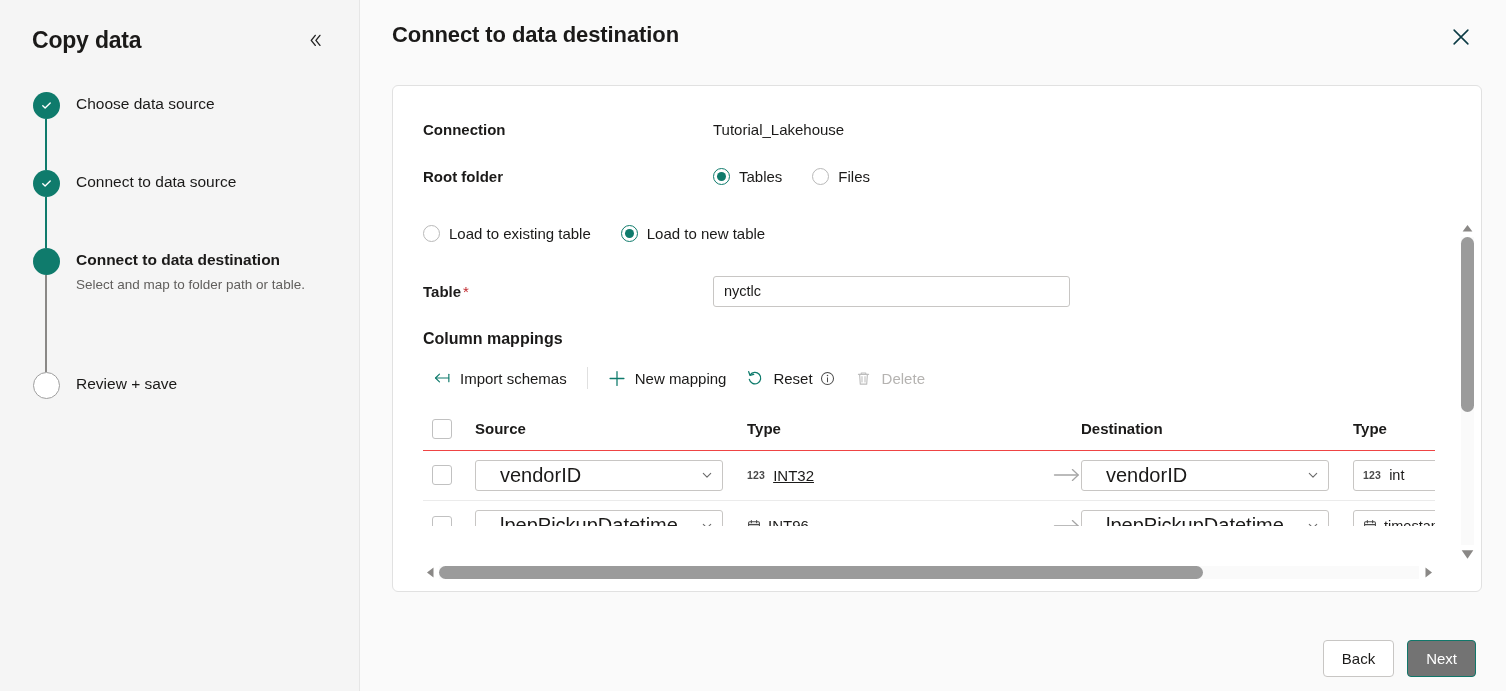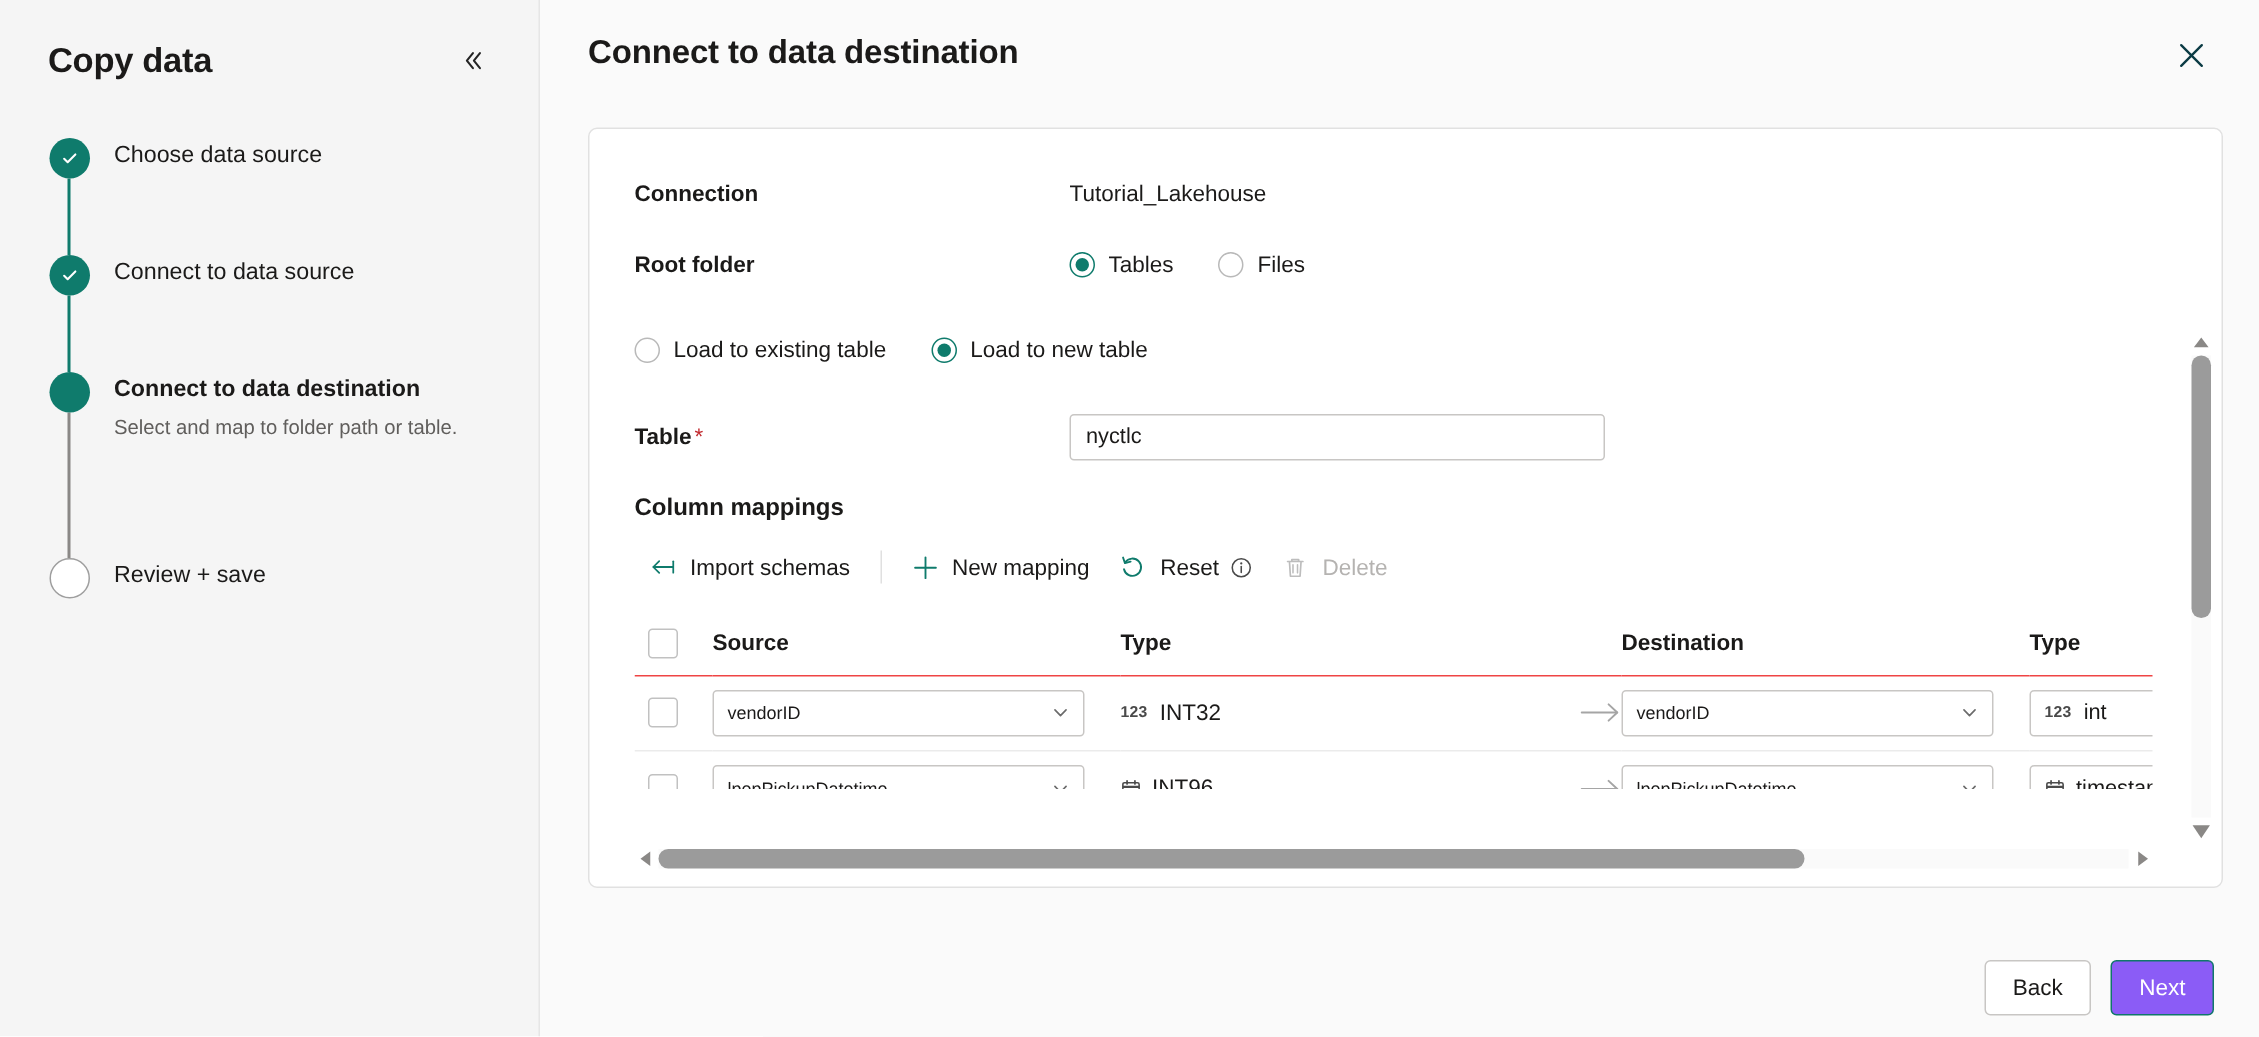--- a/index.html
+++ b/index.html
@@ -309,22 +309,22 @@
 
   .select {
     position: relative;
     width: 248px;
     height: 31px;
     border: 1px solid #c8c6c4;
     border-radius: 3px;
     background: #fff;
     display: flex;
     align-items: center;
-    padding: 0 9px;
-    font-size: 12px;
+    padding: 0 24px;
+    font-size: 20px;
     color: #1b1a19;
     cursor: pointer;
   }
   .select .caret {
     position: absolute;
     right: 9px;
     color: #6b6b6b;
     display: flex;
     align-items: center;
   }
@@ -334,21 +334,21 @@
     position: relative;
     padding-right: 20px;
   }
   .type-123 {
     font-size: 10.5px;
     font-weight: bold;
     color: #4a4a4a;
     margin-right: 8px;
     letter-spacing: 0.2px;
   }
-  .type-name { font-size: 15px; color: #1b1a19; }
+  .type-name { font-size: 15px; color: #1b1a19; text-decoration: underline; }
   .map-arrow {
     position: absolute;
     right: 0;
     color: #a5a5a5;
     display: flex;
     align-items: center;
   }
   .type-box {
     width: 120px;
     height: 31px;
@@ -463,21 +463,21 @@
     display: flex;
     align-items: center;
     justify-content: center;
   }
   .btn-secondary {
     background: #ffffff;
     border: 1px solid #c8c6c4;
     color: #1b1a19;
   }
   .btn-primary {
-    background: #8b5cf6;
+    background: #737373;
     border: 1px solid #10776a;
     color: #ffffff;
   }
 </style>
 </head>
 <body>
 
 <div class="app">
 
   <aside class="sidebar">

